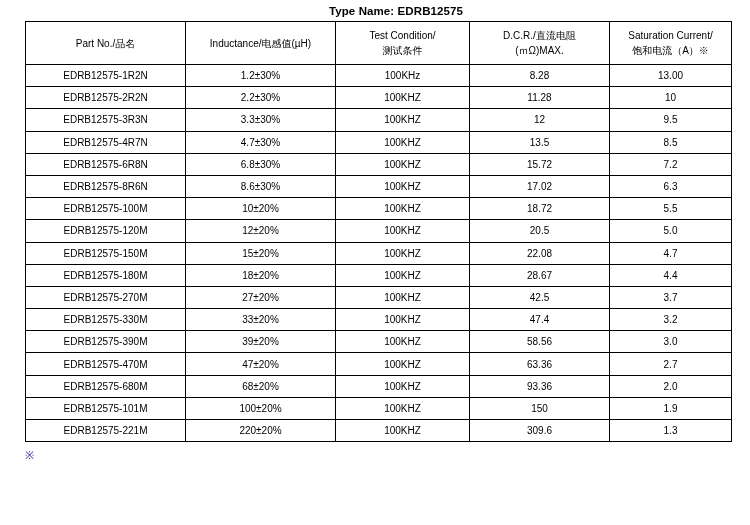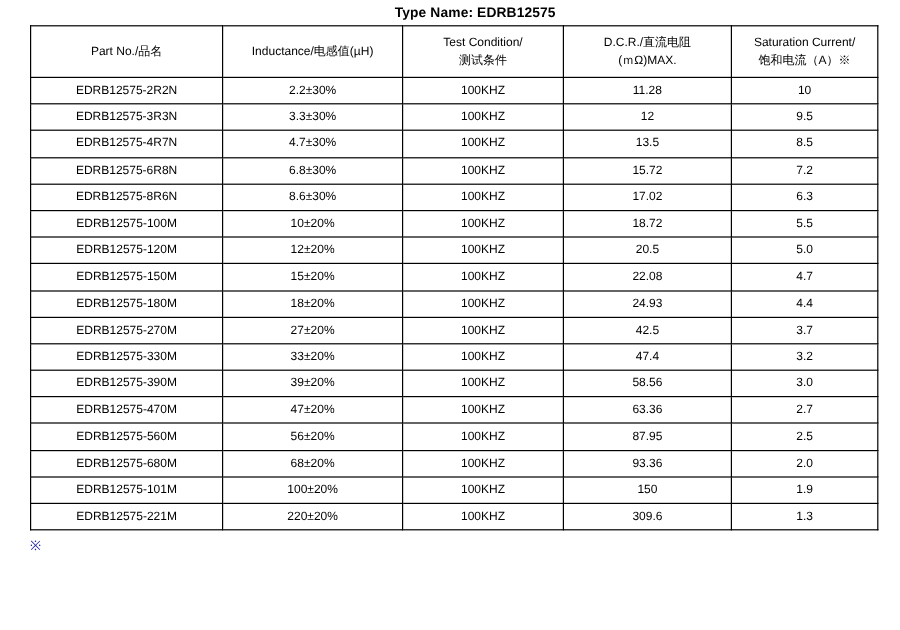--- a/index.html
+++ b/index.html
@@ -107,20 +107,27 @@
           <div>(ｍΩ)MAX.</div>
         </td>
         <td>
           <div>Saturation Current/</div>
           <div>饱和电流（A）※</div>
         </td>
       </tr>
     </thead>
     <tbody>
       <tr>
+        <td>EDRB12575-1R2N</td>
+        <td>1.2±30%</td>
+        <td>100KHz</td>
+        <td>8.28</td>
+        <td>13.00</td>
+      </tr>
+      <tr>
         <td>EDRB12575-2R2N</td>
         <td>2.2±30%</td>
         <td>100KHZ</td>
         <td>11.28</td>
         <td>10</td>
       </tr>
       <tr>
         <td>EDRB12575-3R3N</td>
         <td>3.3±30%</td>
         <td>100KHZ</td>
@@ -166,21 +173,21 @@
         <td>EDRB12575-150M</td>
         <td>15±20%</td>
         <td>100KHZ</td>
         <td>22.08</td>
         <td>4.7</td>
       </tr>
       <tr>
         <td>EDRB12575-180M</td>
         <td>18±20%</td>
         <td>100KHZ</td>
-        <td>24.93</td>
+        <td>28.67</td>
         <td>4.4</td>
       </tr>
       <tr>
         <td>EDRB12575-270M</td>
         <td>27±20%</td>
         <td>100KHZ</td>
         <td>42.5</td>
         <td>3.7</td>
       </tr>
       <tr>
@@ -196,27 +203,20 @@
         <td>100KHZ</td>
         <td>58.56</td>
         <td>3.0</td>
       </tr>
       <tr>
         <td>EDRB12575-470M</td>
         <td>47±20%</td>
         <td>100KHZ</td>
         <td>63.36</td>
         <td>2.7</td>
-      </tr>
-      <tr>
-        <td>EDRB12575-560M</td>
-        <td>56±20%</td>
-        <td>100KHZ</td>
-        <td>87.95</td>
-        <td>2.5</td>
       </tr>
       <tr>
         <td>EDRB12575-680M</td>
         <td>68±20%</td>
         <td>100KHZ</td>
         <td>93.36</td>
         <td>2.0</td>
       </tr>
       <tr>
         <td>EDRB12575-101M</td>

